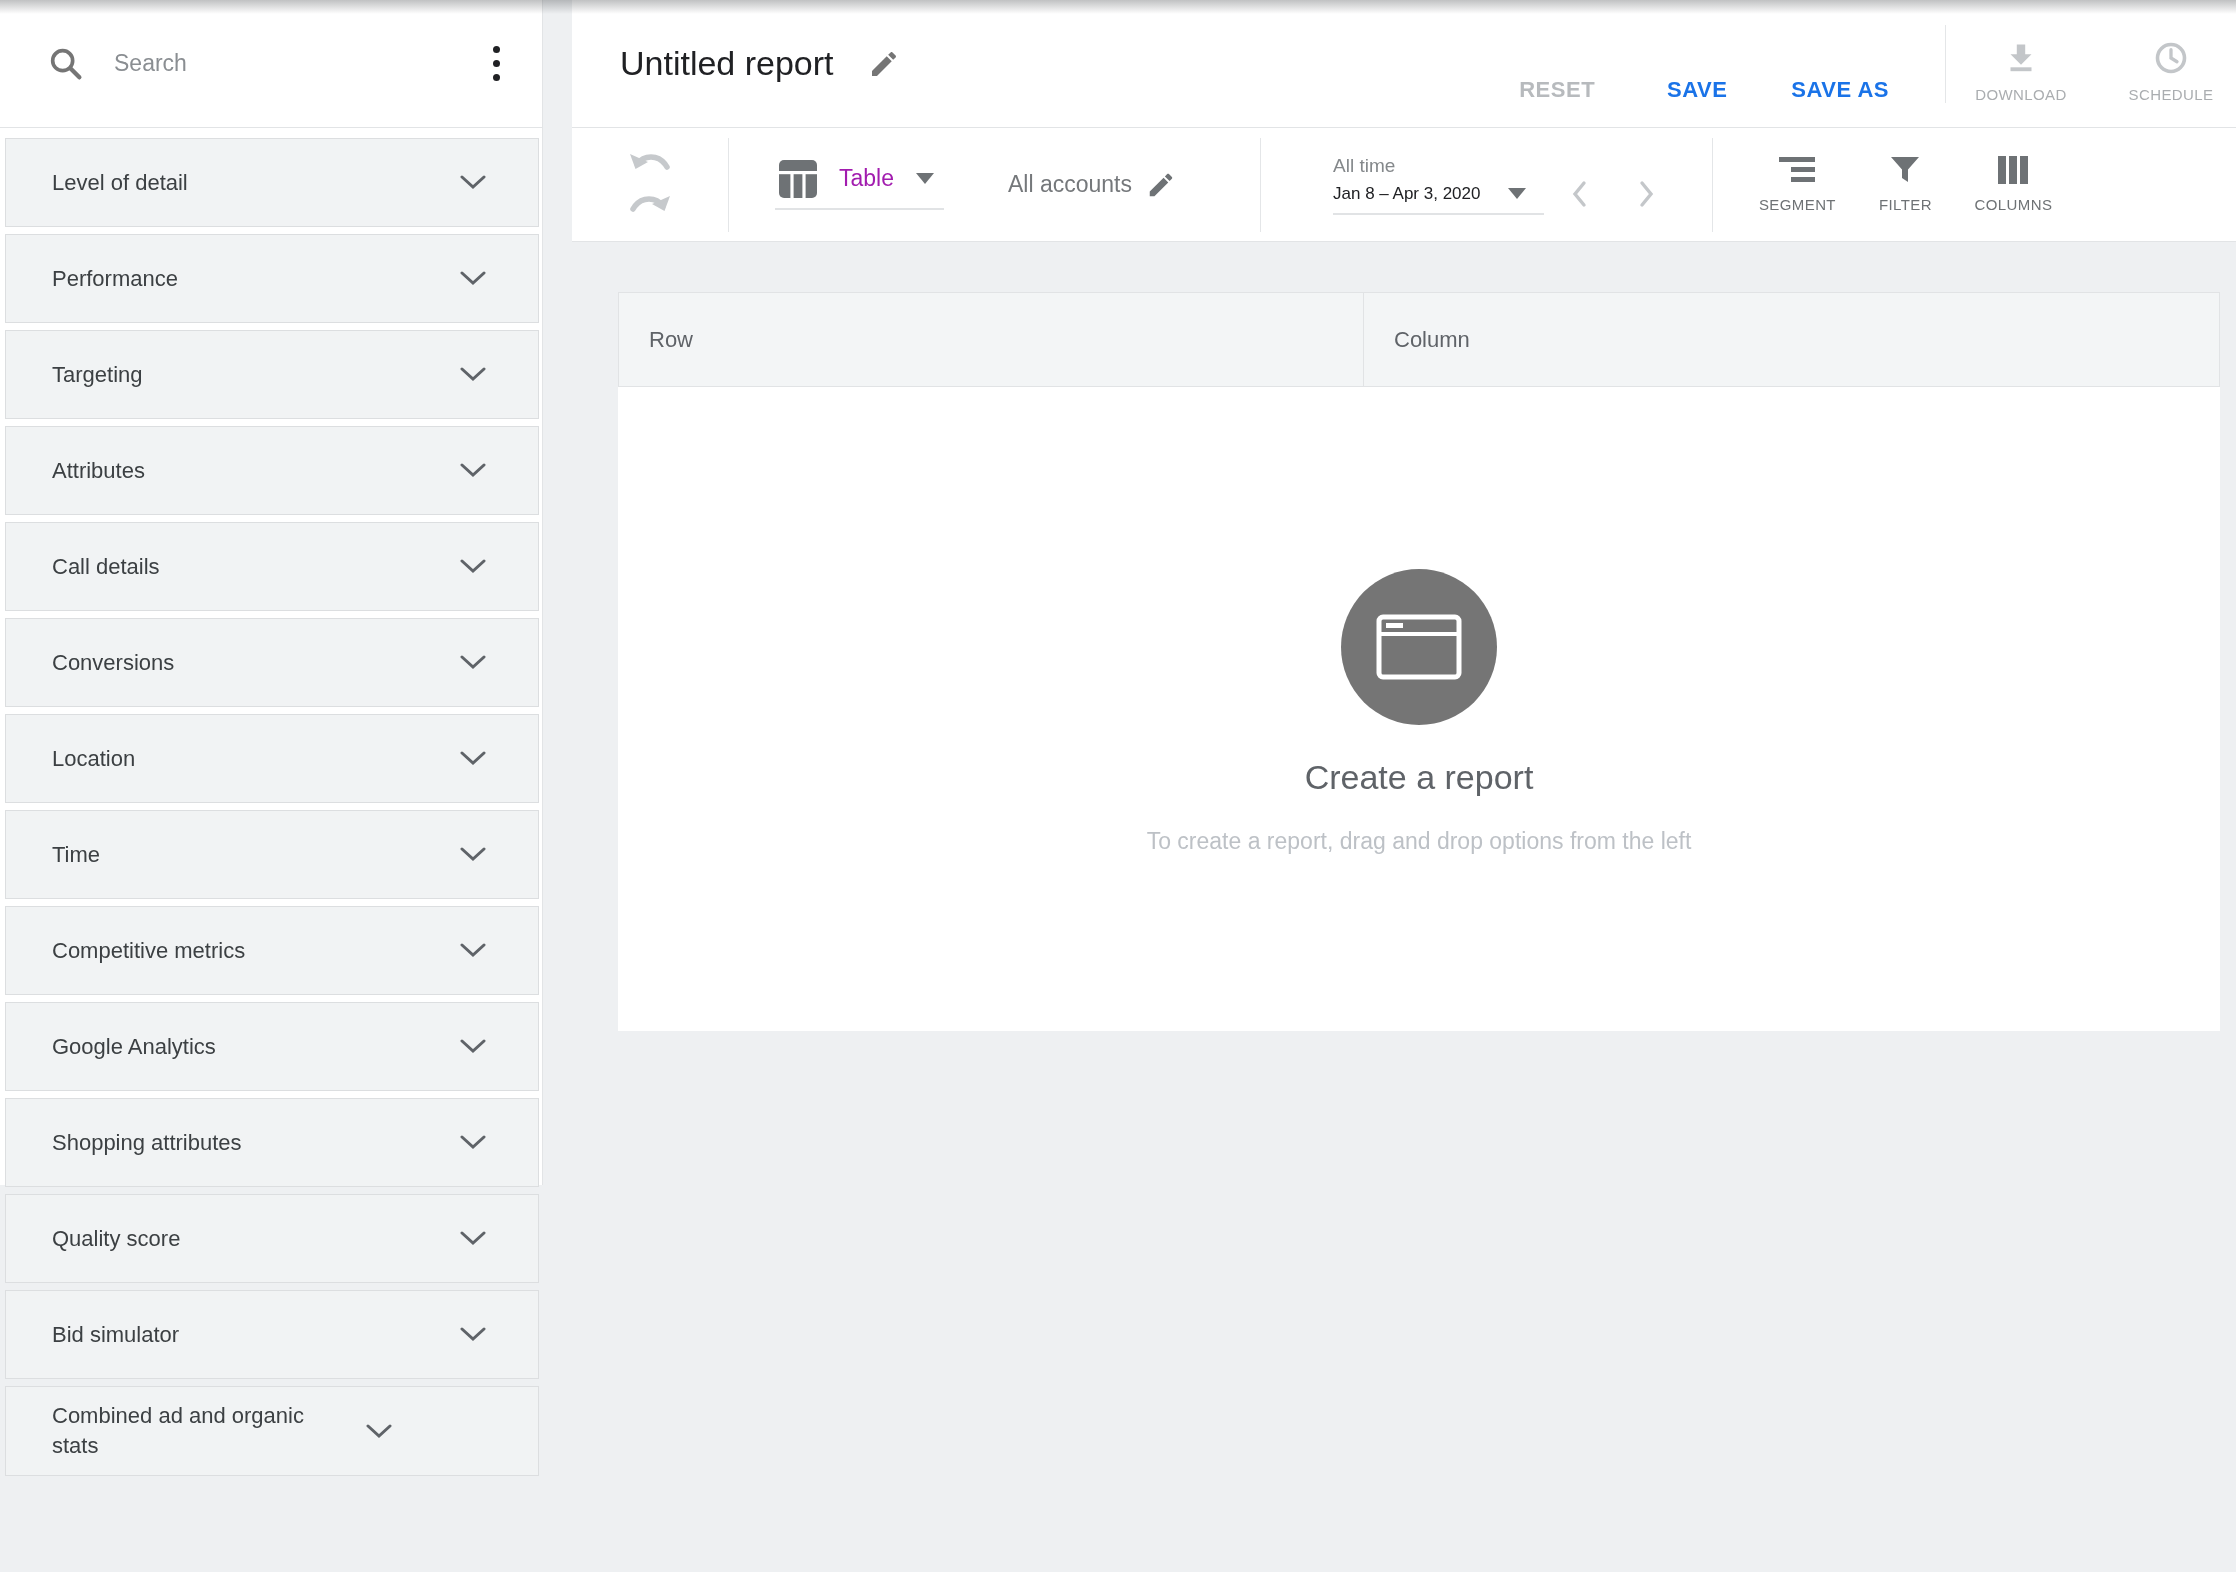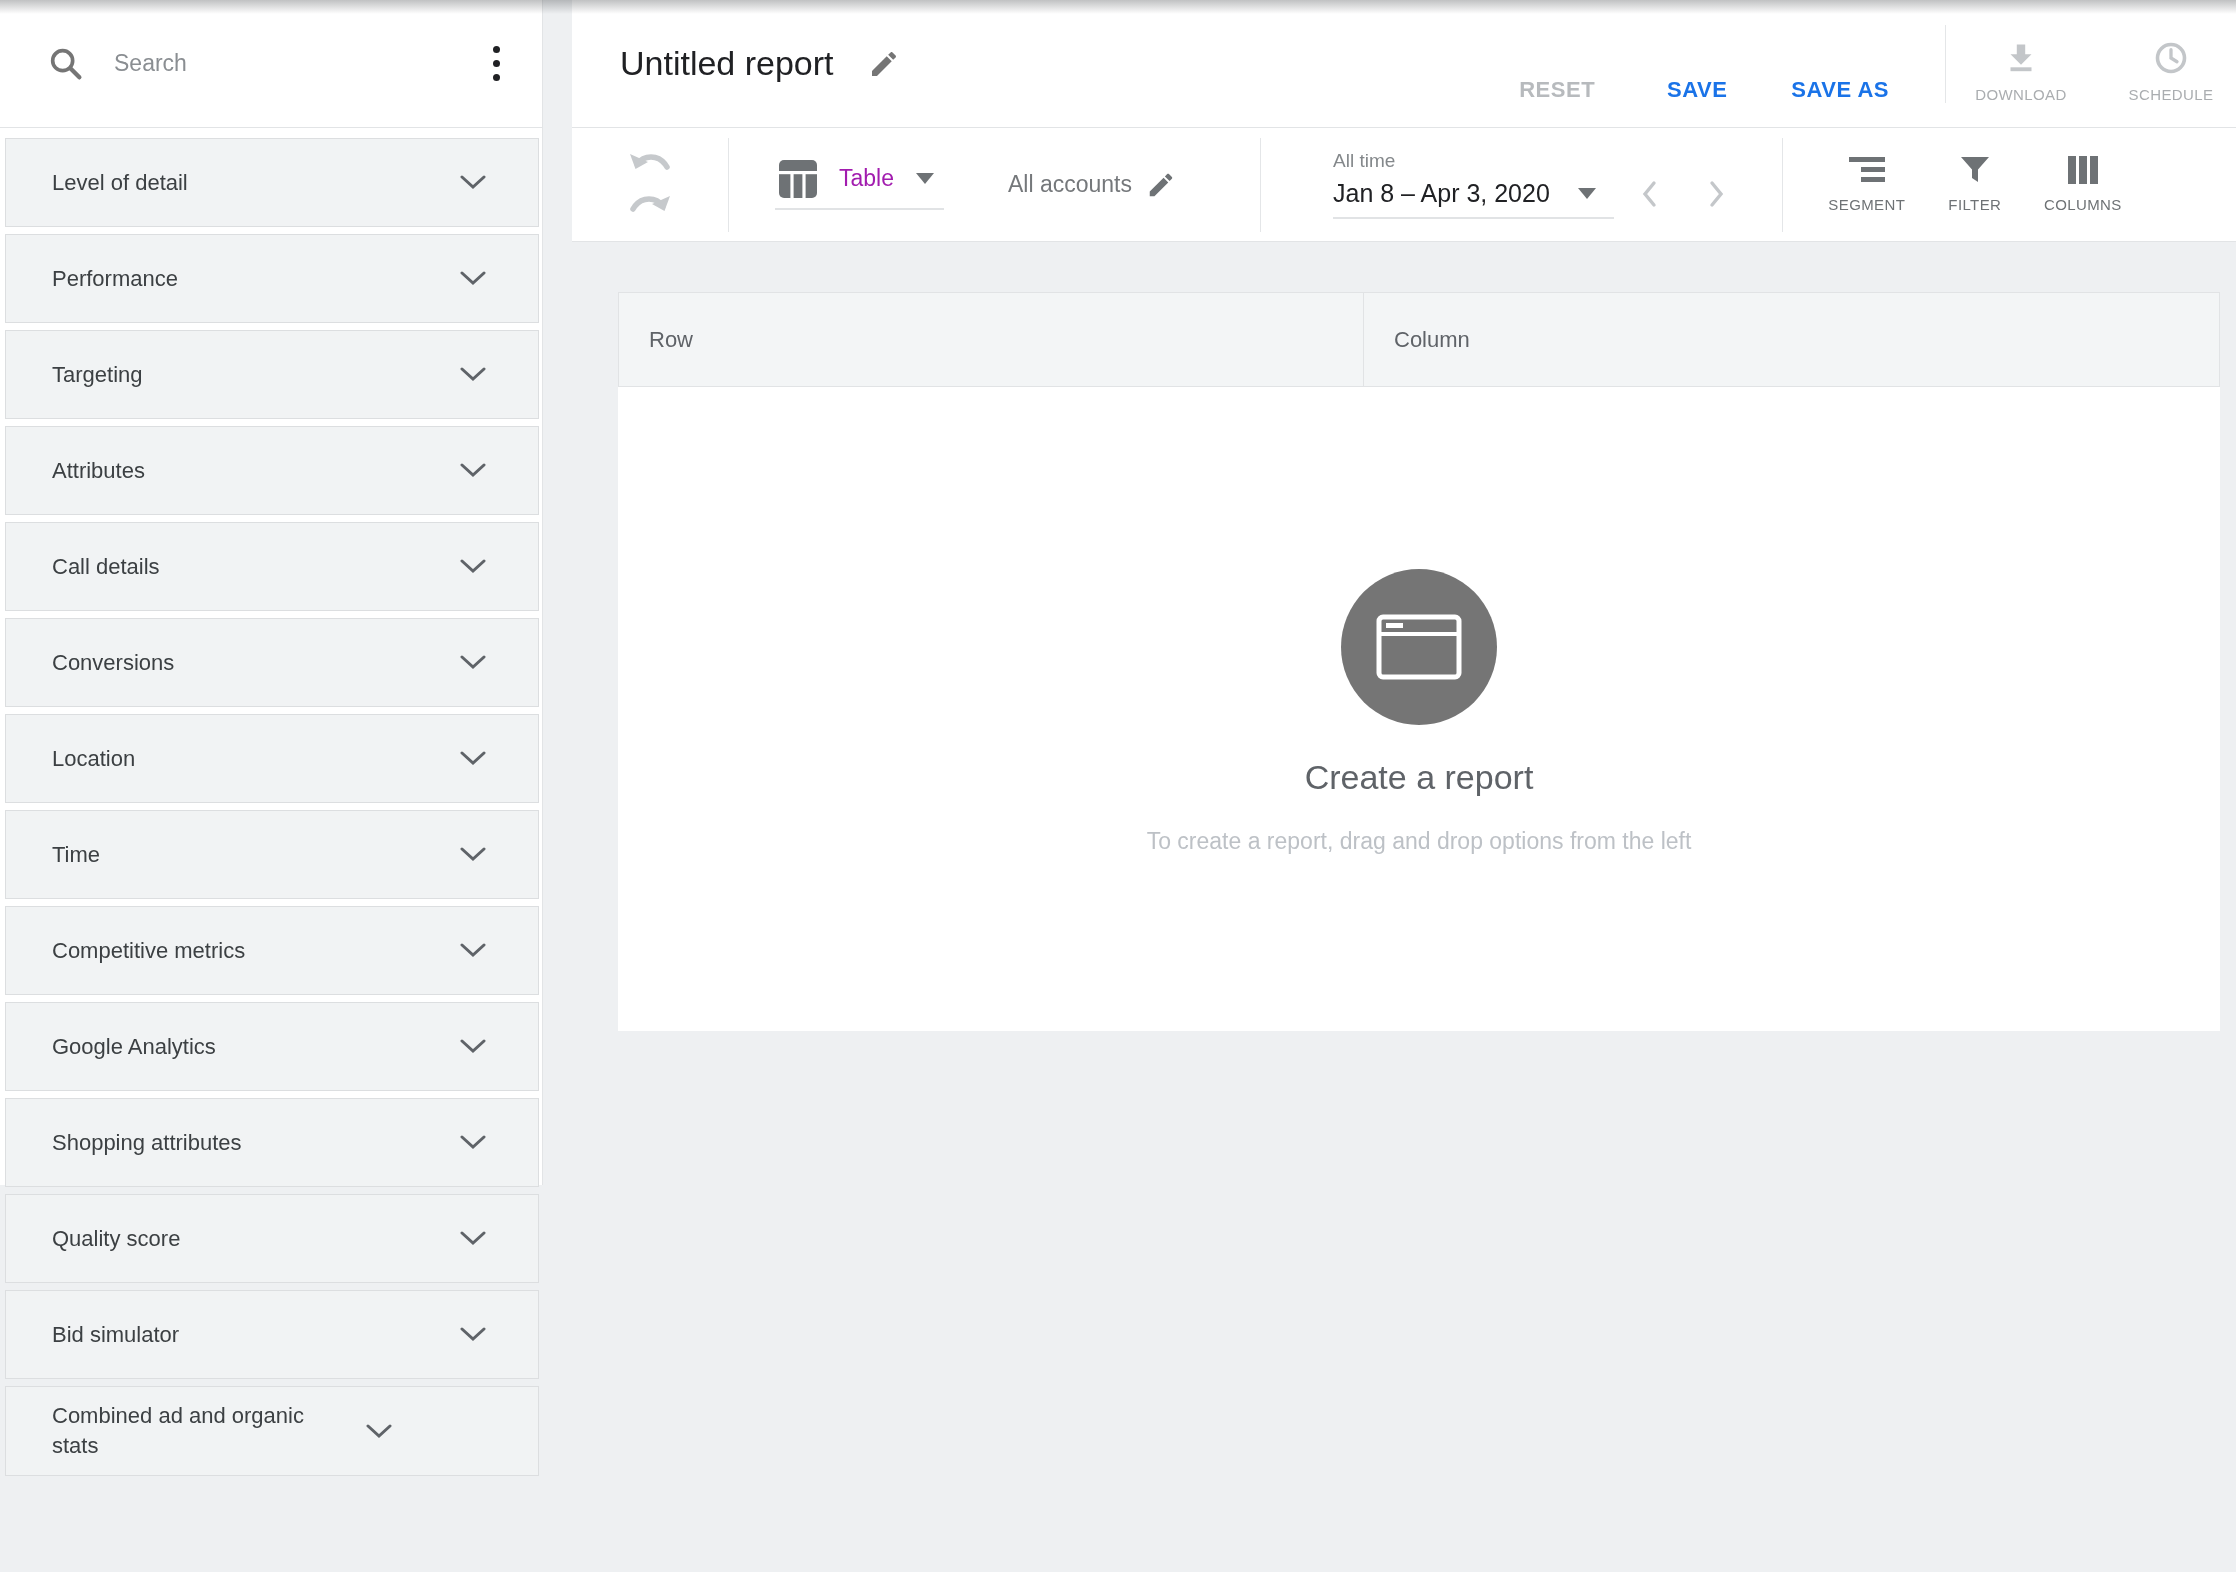--- a/index.html
+++ b/index.html
@@ -60,21 +60,21 @@
            border-top:11px solid #6e7275; }
   .chart-select .caret { margin-left:22px; }
   .accounts { margin-left:64px; display:flex; align-items:center; cursor:pointer; }
   .accounts .lbl { font-size:23px; color:#75787b; }
   .accounts .pencil { margin-left:14px; display:flex; }
   .div2 { margin-left:84px; }
   .daterange { margin-left:72px; cursor:pointer; }
   .daterange .preset { font-size:19px; color:#84888b; margin-bottom:7px; }
   .date-row { display:flex; align-items:center; border-bottom:2px solid #e1e3e5;
               padding-bottom:9px; padding-right:18px; }
-  .date-row .lbl { font-size:25px; color:#202124; }
+  .date-row .lbl { font-size:17px; color:#202124; }
   .date-row .caret { margin-left:28px; }
   .nav-chevrons { display:flex; align-items:center; gap:46px; margin-left:26px; margin-top:18px; }
   .nav-chevrons span { display:flex; cursor:pointer; }
   .div3 { margin-left:56px; }
   .tool-btn { width:108px; display:flex; flex-direction:column; align-items:center;
               cursor:pointer; }
   .tool-btn:first-of-type { margin-left:0; }
   .tool-btn .lbl { margin-top:12px; font-size:15px; color:#6e7275; letter-spacing:.4px; }
   .seg-btn { margin-left:30px; }
 

